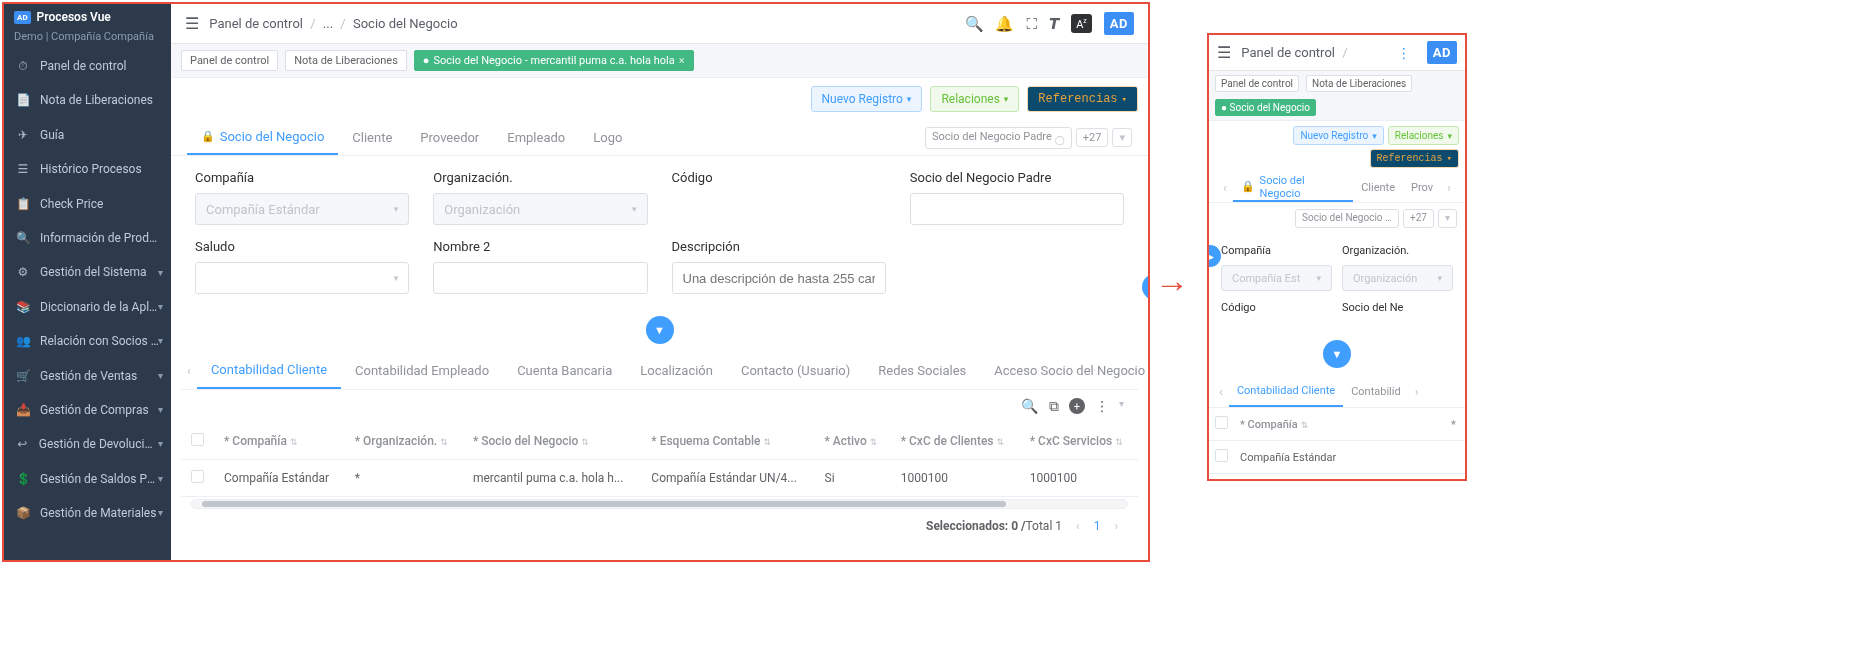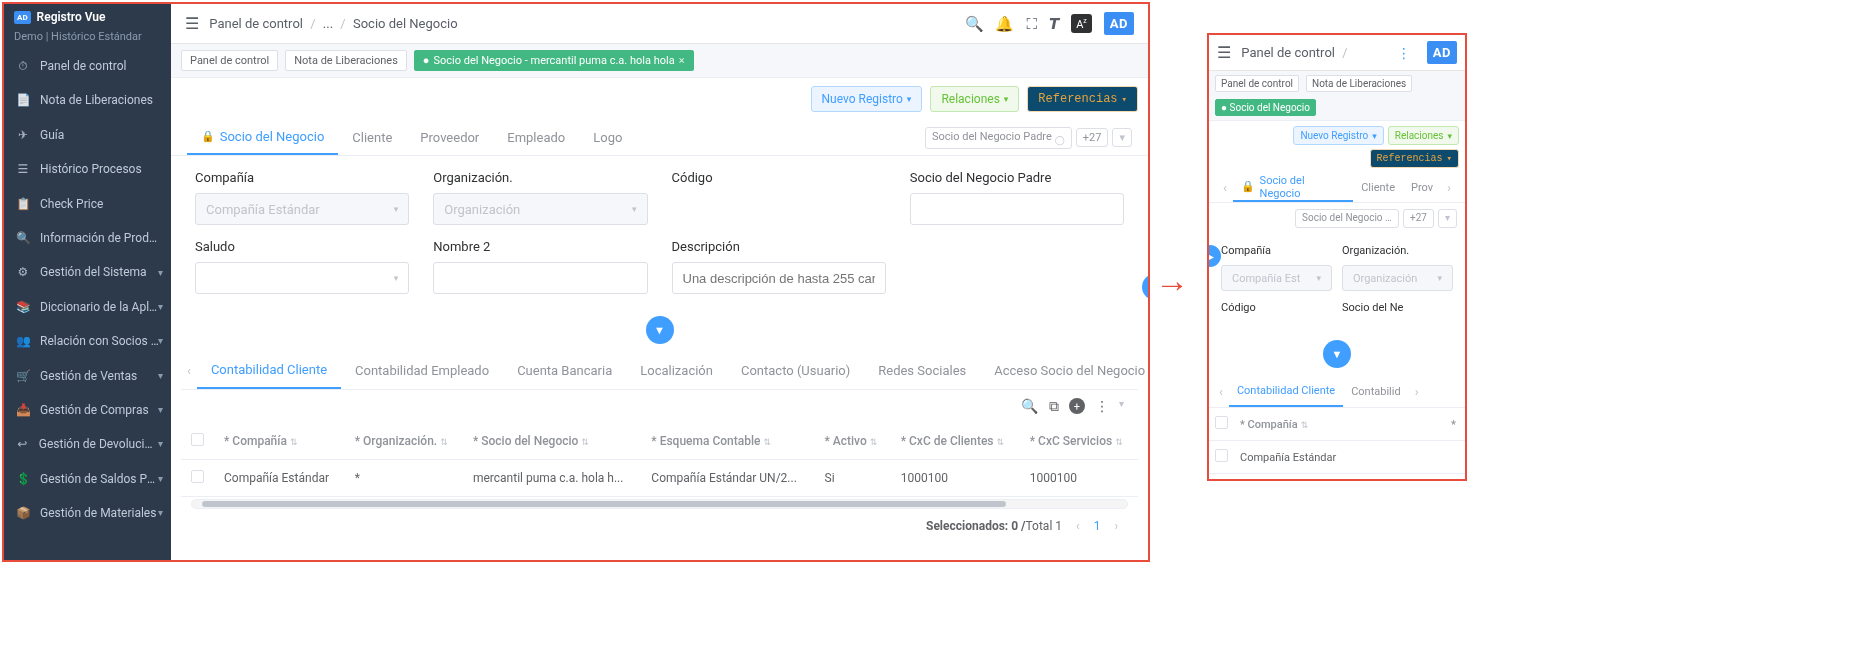--- a/index.html
+++ b/index.html
@@ -110,23 +110,23 @@
 </style>
 </head>
 <body>
 
 <div class="stage">
 
   <div class="frame-left">
     <div class="sidebar">
       <div class="sb-header">
         <span class="logo-badge">AD</span>
-        <span>Registro Vue</span>
-      </div>
-      <div class="sb-sub">Demo | Histórico Estándar</div>
+        <span>Procesos Vue</span>
+      </div>
+      <div class="sb-sub">Demo | Compañía Compañía</div>
       <div id="sb-items">
           <div class="sb-item">
             <span class="sb-icon">⏱</span>
             <span class="truncate">Panel de control</span>
           </div>
           <div class="sb-item">
             <span class="sb-icon">📄</span>
             <span class="truncate">Nota de Liberaciones</span>
           </div>
           <div class="sb-item">
@@ -333,21 +333,21 @@
             <th><span>* CxC de Clientes</span><span class="sort">⇅</span></th>
             <th><span>* CxC Servicios</span><span class="sort">⇅</span></th>
           </tr>
             </thead>
           <tbody>
               <tr>
             <td><span class="chk"></span></td>
             <td>Compañía Estándar</td>
             <td>*</td>
             <td>mercantil puma c.a. hola h...</td>
-            <td>Compañía Estándar UN/2...</td>
+            <td>Compañía Estándar UN/4...</td>
             <td>Si</td>
             <td>1000100</td>
             <td>1000100</td>
           </tr>
             </tbody>
         </table>
         <div class="hscroll">
             <div class="hscroll-thumb"></div>
           </div>
         <div class="footer-row">

